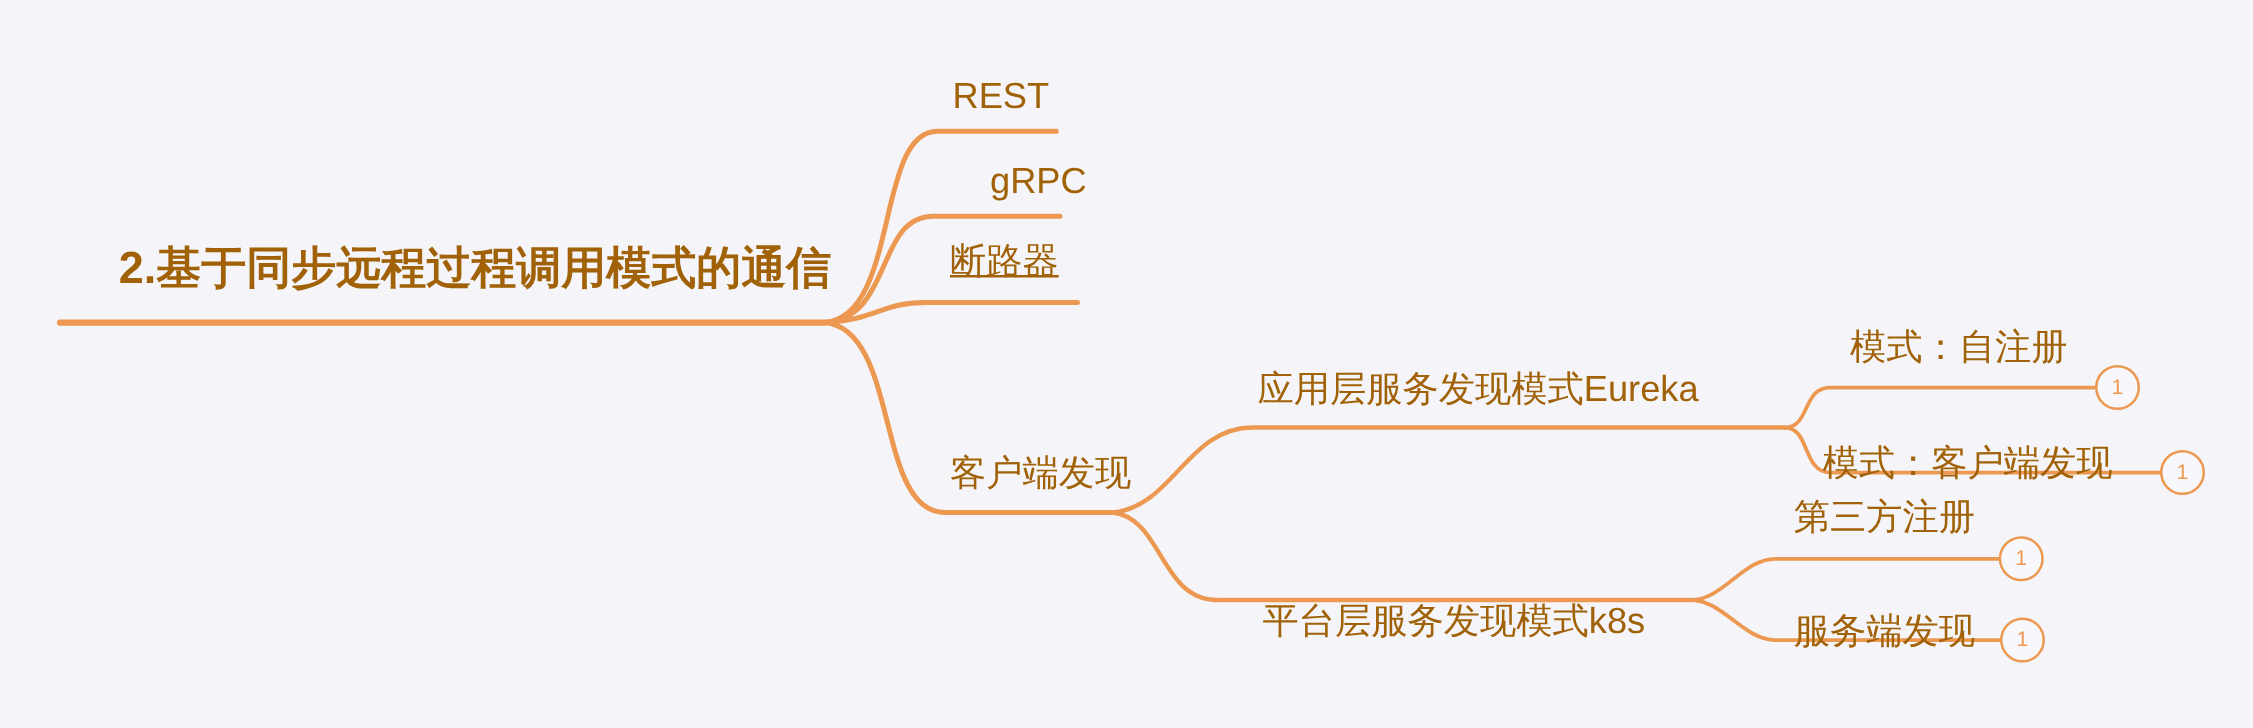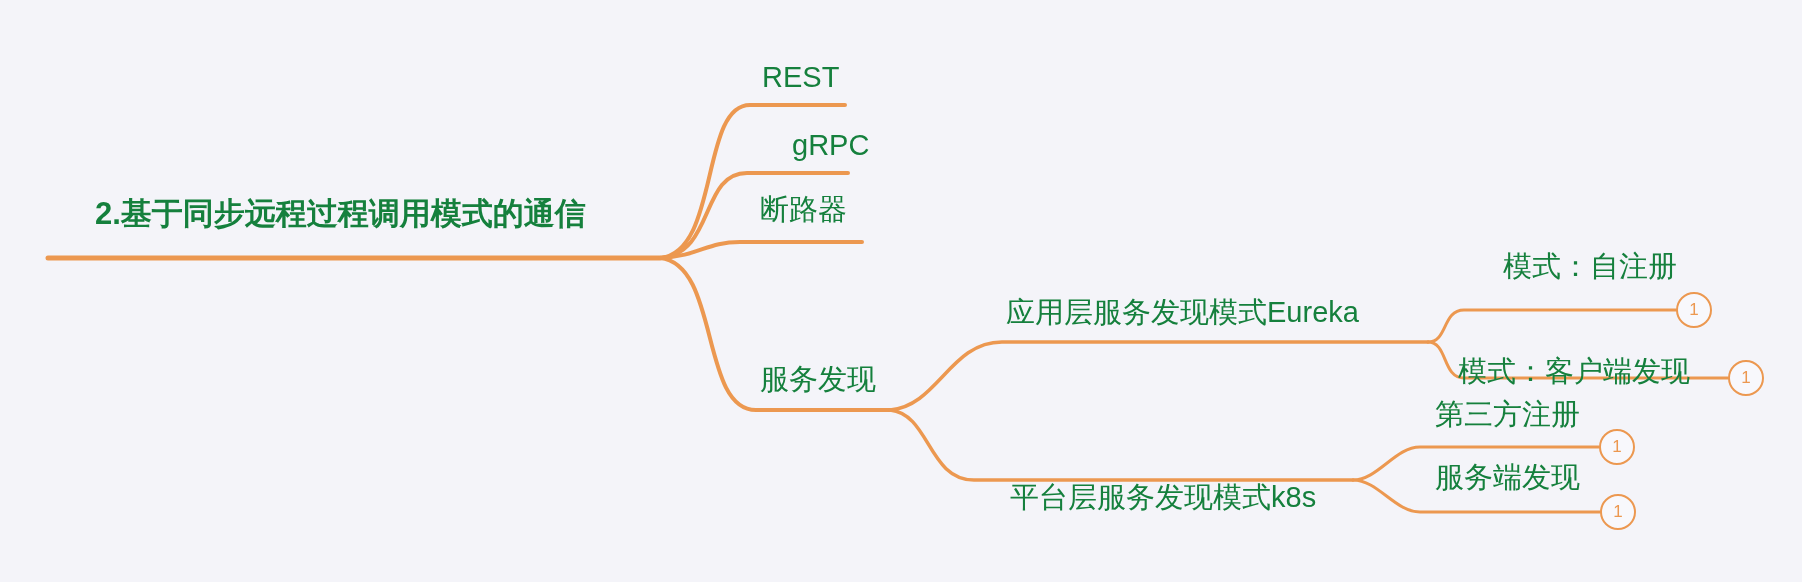--- a/index.html
+++ b/index.html
@@ -18,28 +18,28 @@
     background: #F4F4F9;
   }
   svg.edges {
     position: absolute;
     left: 0; top: 0;
     width: 1802px;
     height: 582px;
   }
   .node-label {
     position: absolute;
-    color: #15803d;
+    color: #a16207;
     font-size: 29px;
     line-height: 35px;
     white-space: nowrap;
     cursor: default;
   }
   .root-label {
-    font-size: 31px;
+    font-size: 36px;
     font-weight: bold;
     line-height: 40px;
   }
   .badge {
     position: absolute;
     width: 36px;
     height: 36px;
     box-sizing: border-box;
     border: 2.5px solid #EC9850;
     border-radius: 50%;
@@ -79,29 +79,29 @@
       <path d="M1353,480 C1378,480 1395,447 1420,447 H1599" stroke-width="3"></path>
 
       <path d="M1353,480 C1378,480 1395,512 1420,512 H1600" stroke-width="3"></path>
     </g>
   </svg>
 
   <div class="node-label root-label" style="left:95px; top:194px;">2.基于同步远程过程调用模式的通信</div>
 
   <div class="node-label" style="left:762px; top:60px;">REST</div>
   <div class="node-label" style="left:762px; top:128px;margin-left:30px;">gRPC</div>
-  <div class="node-label" style="left:760px; top:192px;">断路器</div>
-  <div class="node-label" style="left:760px; top:362px;">服务发现</div>
+  <div class="node-label" style="left:760px; top:192px;text-decoration:underline;">断路器</div>
+  <div class="node-label" style="left:760px; top:362px;">客户端发现</div>
 
   <div class="node-label" style="left:1006px; top:295px;">应用层服务发现模式Eureka</div>
   <div class="node-label" style="left:1010px; top:432px;margin-top:48px;">平台层服务发现模式k8s</div>
 
-  <div class="node-label" style="left:1480px; top:249px;margin-left:23px;">模式：自注册</div>
+  <div class="node-label" style="left:1480px; top:261px;">模式：自注册</div>
   <div class="node-label" style="left:1458px; top:330px;margin-top:24px;">模式：客户端发现</div>
   <div class="node-label" style="left:1435px; top:397px;">第三方注册</div>
-  <div class="node-label" style="left:1435px; top:460px;text-align:center;">服务端发现</div>
+  <div class="node-label" style="left:1435px; top:488px;text-align:center;">服务端发现</div>
 
   <div class="badge" style="left:1676px; top:292px;">1</div>
   <div class="badge" style="left:1728px; top:360px;">1</div>
   <div class="badge" style="left:1599px; top:429px;">1</div>
   <div class="badge" style="left:1600px; top:494px;">1</div>
 
 </div>
 
 </body></html>

